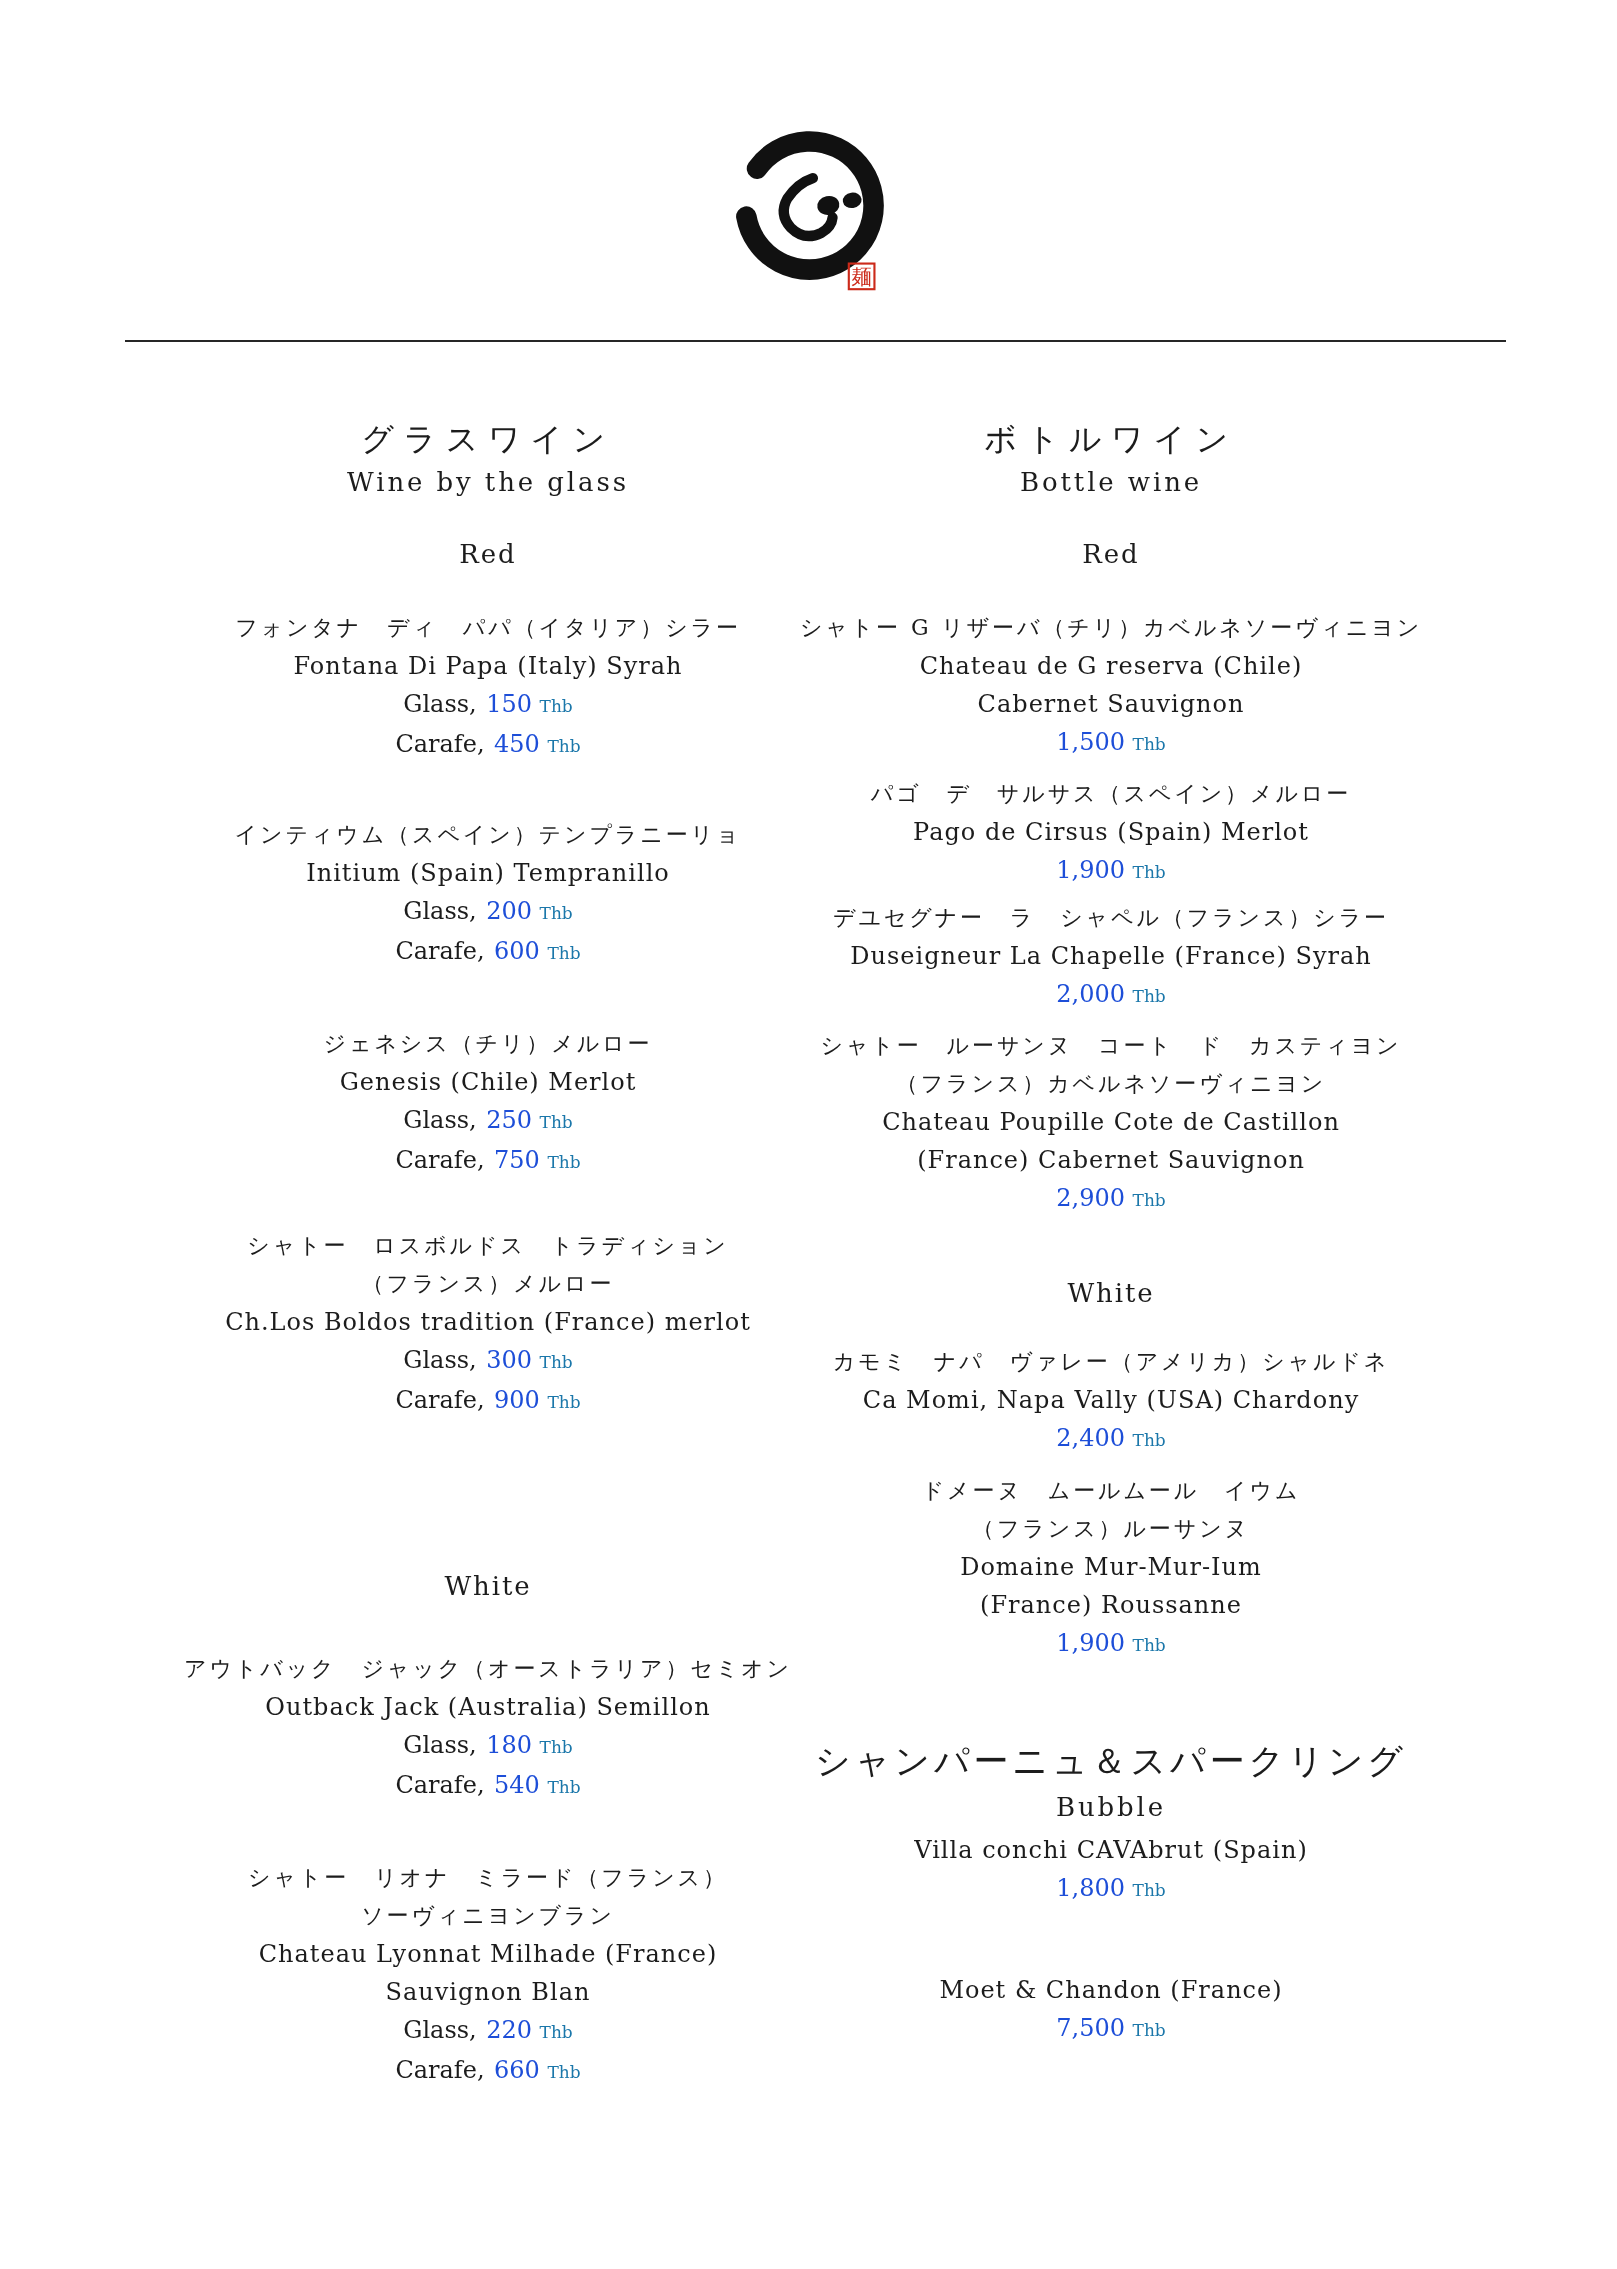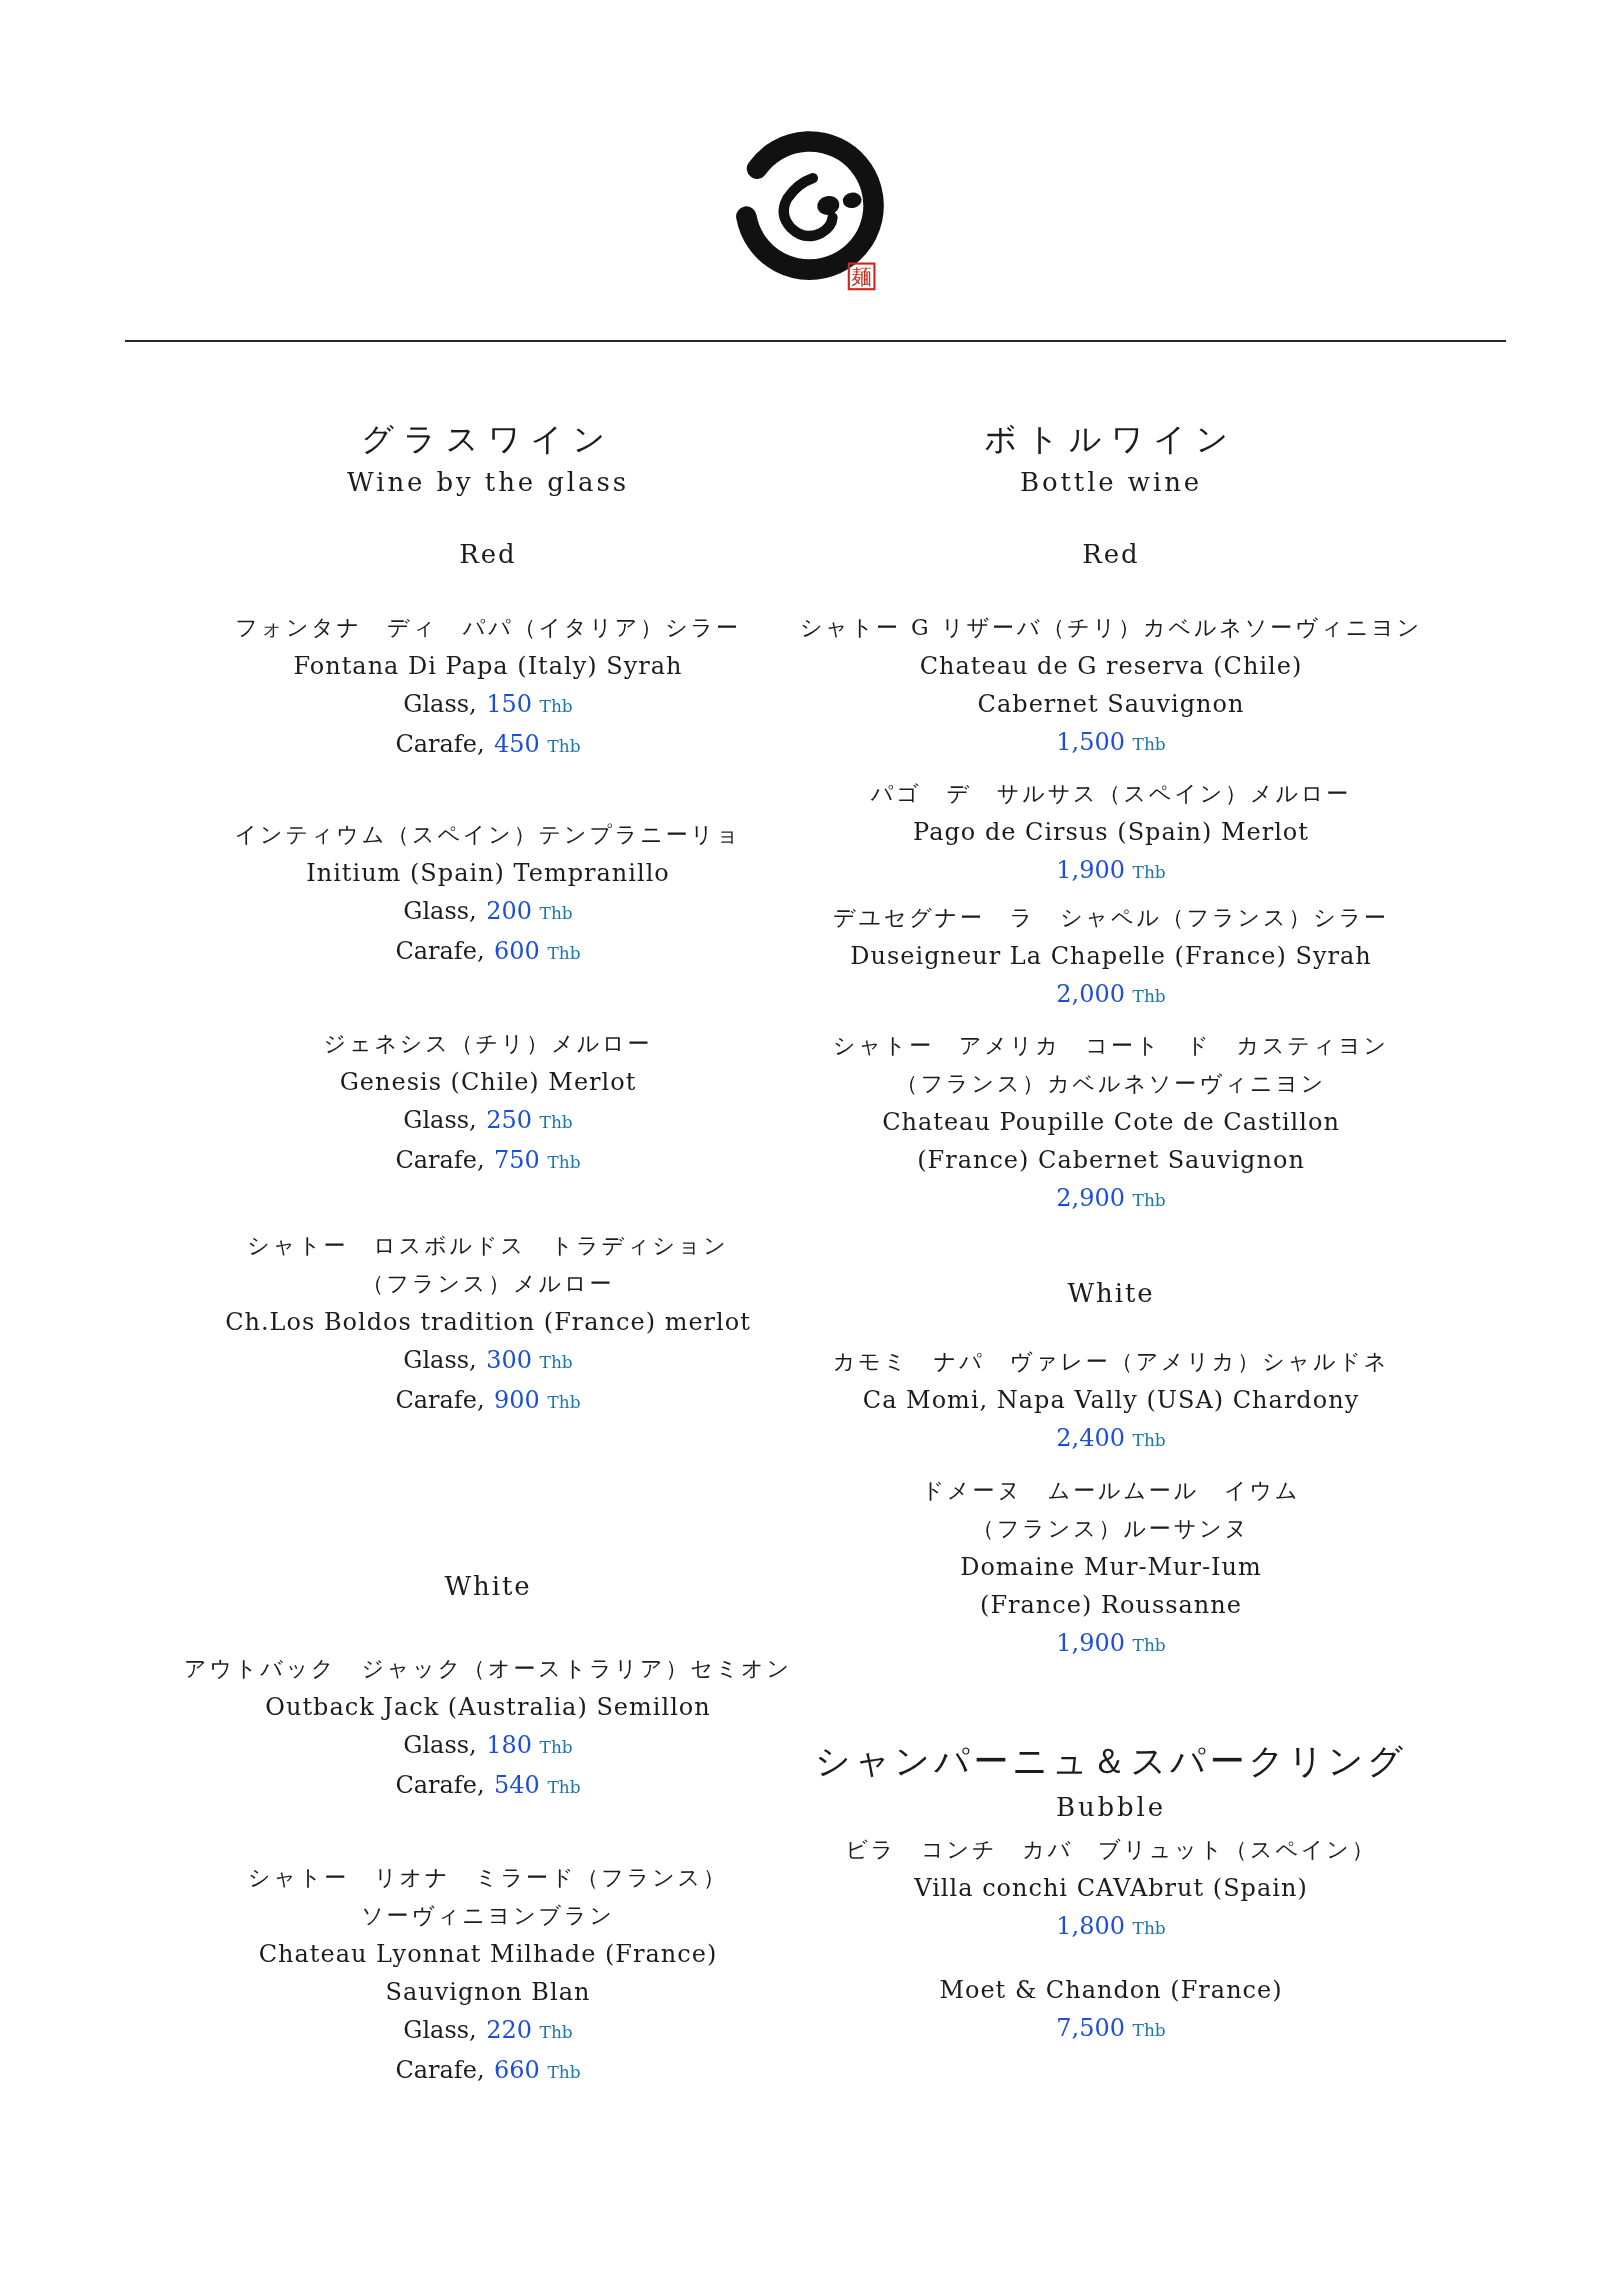--- a/index.html
+++ b/index.html
@@ -133,21 +133,21 @@
       <p class="price"><span class="num">1,900</span><span class="thb">Thb</span></p>
     </article>
 
     <article class="blk item" style="top:899px">
       <p class="jp">デユセグナー　ラ　シャペル（フランス）シラー</p>
       <p class="en">Duseigneur La Chapelle (France) Syrah</p>
       <p class="price"><span class="num">2,000</span><span class="thb">Thb</span></p>
     </article>
 
     <article class="blk item" style="top:1027px">
-      <p class="jp">シャトー　アメリカ　コート　ド　カスティヨン</p>
+      <p class="jp">シャトー　ルーサンヌ　コート　ド　カスティヨン</p>
       <p class="jp">（フランス）カベルネソーヴィニヨン</p>
       <p class="en">Chateau Poupille Cote de Castillon</p>
       <p class="en">(France) Cabernet Sauvignon</p>
       <p class="price"><span class="num">2,900</span><span class="thb">Thb</span></p>
     </article>
 
     <div class="blk cat" style="top:1274px">White</div>
 
     <article class="blk item" style="top:1343px">
       <p class="jp">カモミ　ナパ　ヴァレー（アメリカ）シャルドネ</p>
@@ -162,21 +162,20 @@
       <p class="en">(France) Roussanne</p>
       <p class="price"><span class="num">1,900</span><span class="thb">Thb</span></p>
     </article>
 
     <div class="blk" style="top:1723px">
       <div class="bubble-jp">シャンパーニュ＆スパークリング</div>
       <div class="title-en">Bubble</div>
     </div>
 
     <article class="blk item" style="top:1831px">
-      <p class="jp">ビラ　コンチ　カバ　ブリュット（スペイン）</p>
       <p class="en">Villa conchi CAVAbrut (Spain)</p>
       <p class="price"><span class="num">1,800</span><span class="thb">Thb</span></p>
     </article>
 
     <article class="blk item" style="top:1971px">
       <p class="en">Moet &amp; Chandon (France)</p>
       <p class="price"><span class="num">7,500</span><span class="thb">Thb</span></p>
     </article>
 
   </section>

